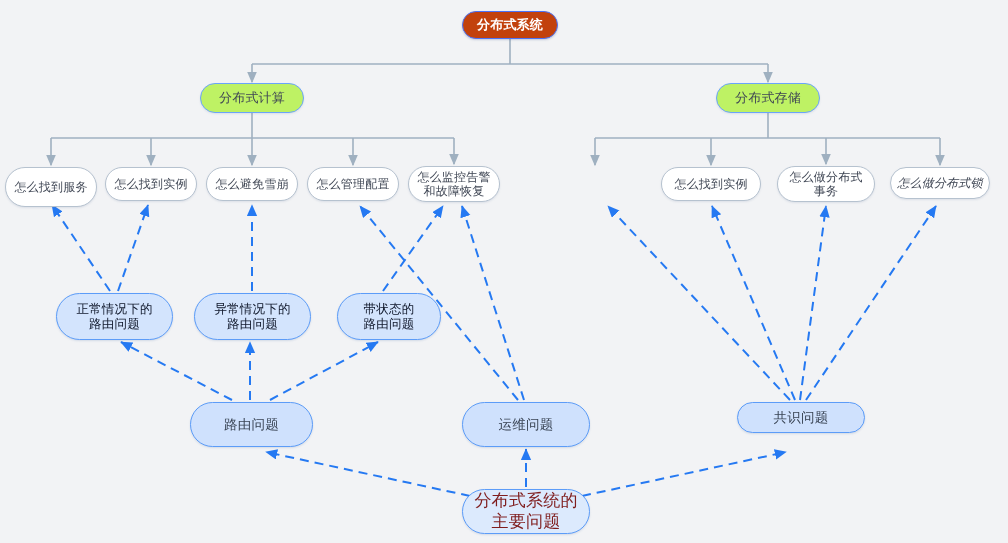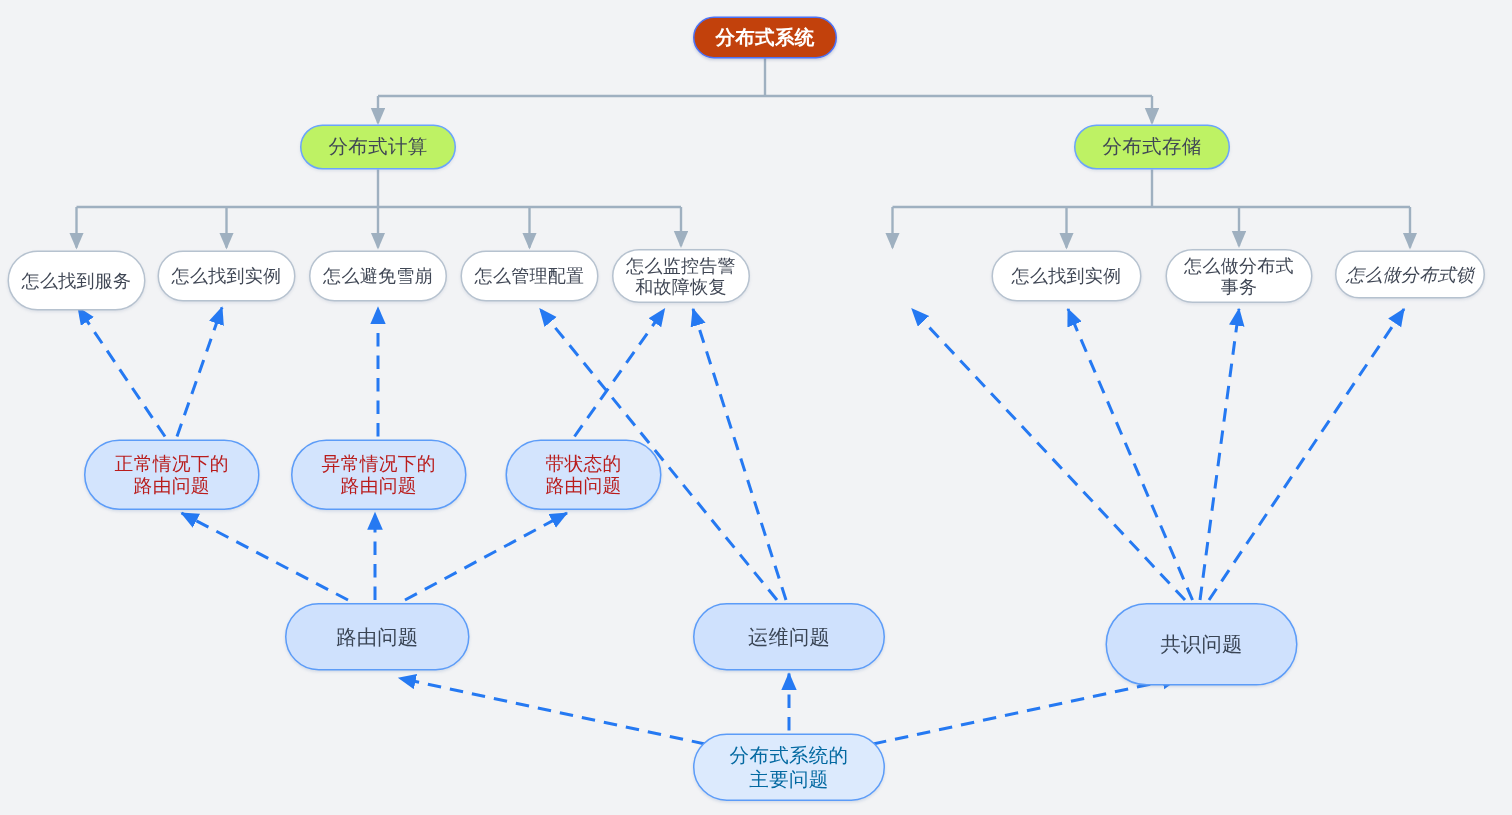--- a/index.html
+++ b/index.html
@@ -44,38 +44,38 @@
     background:#ffffff;
     border:1.3px solid #b6c2cf;
     color:#3f4654;
     font-size:12px;
     box-shadow:0 1px 2px rgba(120,140,170,.18);
   }
   
   .n-mid{
     background:#d3e4fd;
     border:1.4px solid #5c9cf8;
-    color:#b91c1c;
+    color:#0f172a;
     font-size:12.5px;
     box-shadow:0 1px 2px rgba(100,130,180,.22);
   }
   
   .n-big{
     background:#cfe1fd;
     border:1.5px solid #5c9cf8;
     color:#394454;
     font-size:13.5px;
     box-shadow:0 1px 2px rgba(100,130,180,.22);
   }
   
   .n-bottom{
     background:#dceafd;
     border:1.4px solid #5c9cf8;
-    color:#0369a1;
-    font-size:13px;
+    color:#7f1d1d;
+    font-size:17px;
     box-shadow:0 1px 2px rgba(100,130,180,.22);
   }
 </style>
 </head>
 <body>
 
 <div id="canvas">
 
   <svg class="edges" viewBox="0 0 1008 543">
     <defs>
@@ -154,18 +154,18 @@
 
   <div class="node n-mid" style="left:56px;top:293px;width:117px;height:47px;">正常情况下的
 路由问题</div>
   <div class="node n-mid" style="left:194px;top:293px;width:117px;height:47px;">异常情况下的
 路由问题</div>
   <div class="node n-mid" style="left:337px;top:293px;width:104px;height:47px;">带状态的
 路由问题</div>
 
   <div class="node n-big" style="left:190px;top:402px;width:123px;height:45px;">路由问题</div>
   <div class="node n-big" style="left:462px;top:402px;width:128px;height:45px;">运维问题</div>
-  <div class="node n-big" style="left:737px;top:402px;width:128px;height:55px;">共识问题</div>
+  <div class="node n-big" style="left:737px;top:402px;width:128px;height:31px;">共识问题</div>
 
   <div class="node n-bottom" style="left:462px;top:489px;width:128px;height:45px;">分布式系统的
 主要问题</div>
 
 </div>
 
 </body></html>

